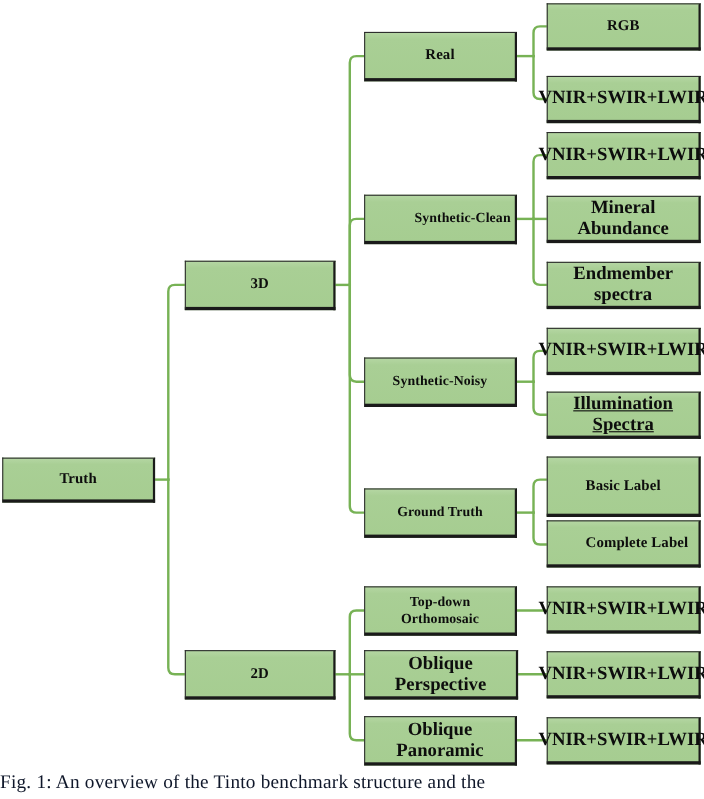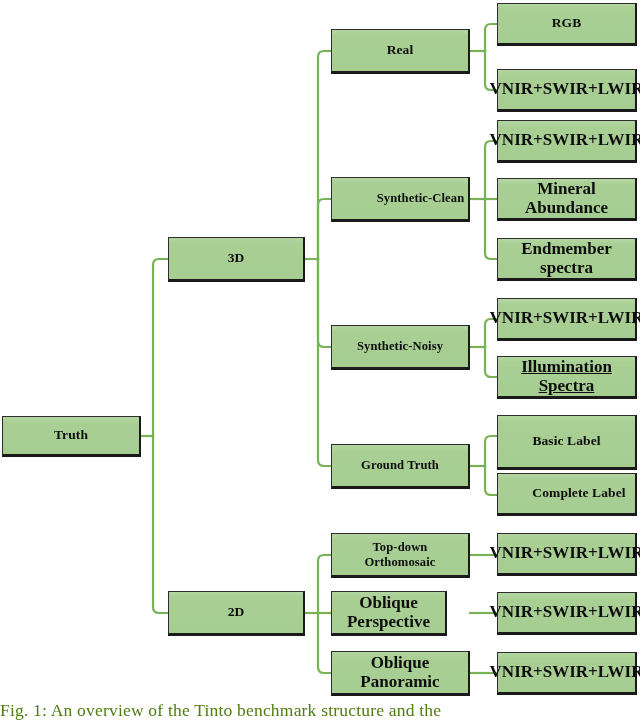--- a/index.html
+++ b/index.html
@@ -45,21 +45,21 @@
   .node.small  { font-size: 12.6px; }
   .node.tight  { font-size: 17px; letter-spacing: 0px; }
   .node.two-line { line-height: 1.12; text-align: center; }
   .caption {
     position: absolute;
     left: 0;
     top: 700px;
     width: 640px;
     font-family: "Liberation Serif", "DejaVu Serif", serif;
     font-size: 17.5px;
-    color: #4d7c0f;
+    color: #0f172a;
     text-align: justify;
     white-space: nowrap;
     overflow: hidden;
     letter-spacing: 0.2px;
   }
 </style>
 </head>
 <body>
 
 <div id="page">
@@ -110,21 +110,21 @@
   <div class="node" style="left:168px; top:237px; width:137px; height:45px;">3D</div>
   <div class="node" style="left:168px; top:591px; width:137px; height:45px;">2D</div>
 
   <div class="node" style="left:331px; top:29px; width:139px; height:45px;">Real</div>
   <div class="node small" style="left:331px; top:177px; width:139px; height:45px;padding-left:44px;">Synthetic-Clean</div>
   <div class="node small" style="left:331px; top:325px; width:139px; height:45px;">Synthetic-Noisy</div>
   <div class="node small" style="left:331px; top:444px; width:139px; height:45px;">Ground Truth</div>
 
   <div class="node small two-line" style="left:331px; top:533px; width:139px; height:45px; white-space:pre-line;">Top-down
 Orthomosaic</div>
-  <div class="node tight" style="left:331px; top:591px; width:116px; height:45px;">Oblique Perspective</div>
+  <div class="node tight" style="left:331px; top:591px; width:140px; height:45px;">Oblique Perspective</div>
   <div class="node tight" style="left:331px; top:651px; width:139px; height:45px;">Oblique Panoramic</div>
 
   <div class="node" style="left:497px; top:3px; width:140px; height:43px;">RGB</div>
   <div class="node tight" style="left:497px; top:69px; width:140px; height:43px;">VNIR+SWIR+LWIR</div>
 
   <div class="node tight" style="left:497px; top:120px; width:140px; height:43px;">VNIR+SWIR+LWIR</div>
   <div class="node tight" style="left:497px; top:178px; width:140px; height:43px;">Mineral Abundance</div>
   <div class="node tight" style="left:497px; top:238px; width:140px; height:43px;">Endmember spectra</div>
 
   <div class="node tight" style="left:497px; top:298px; width:140px; height:43px;">VNIR+SWIR+LWIR</div>

